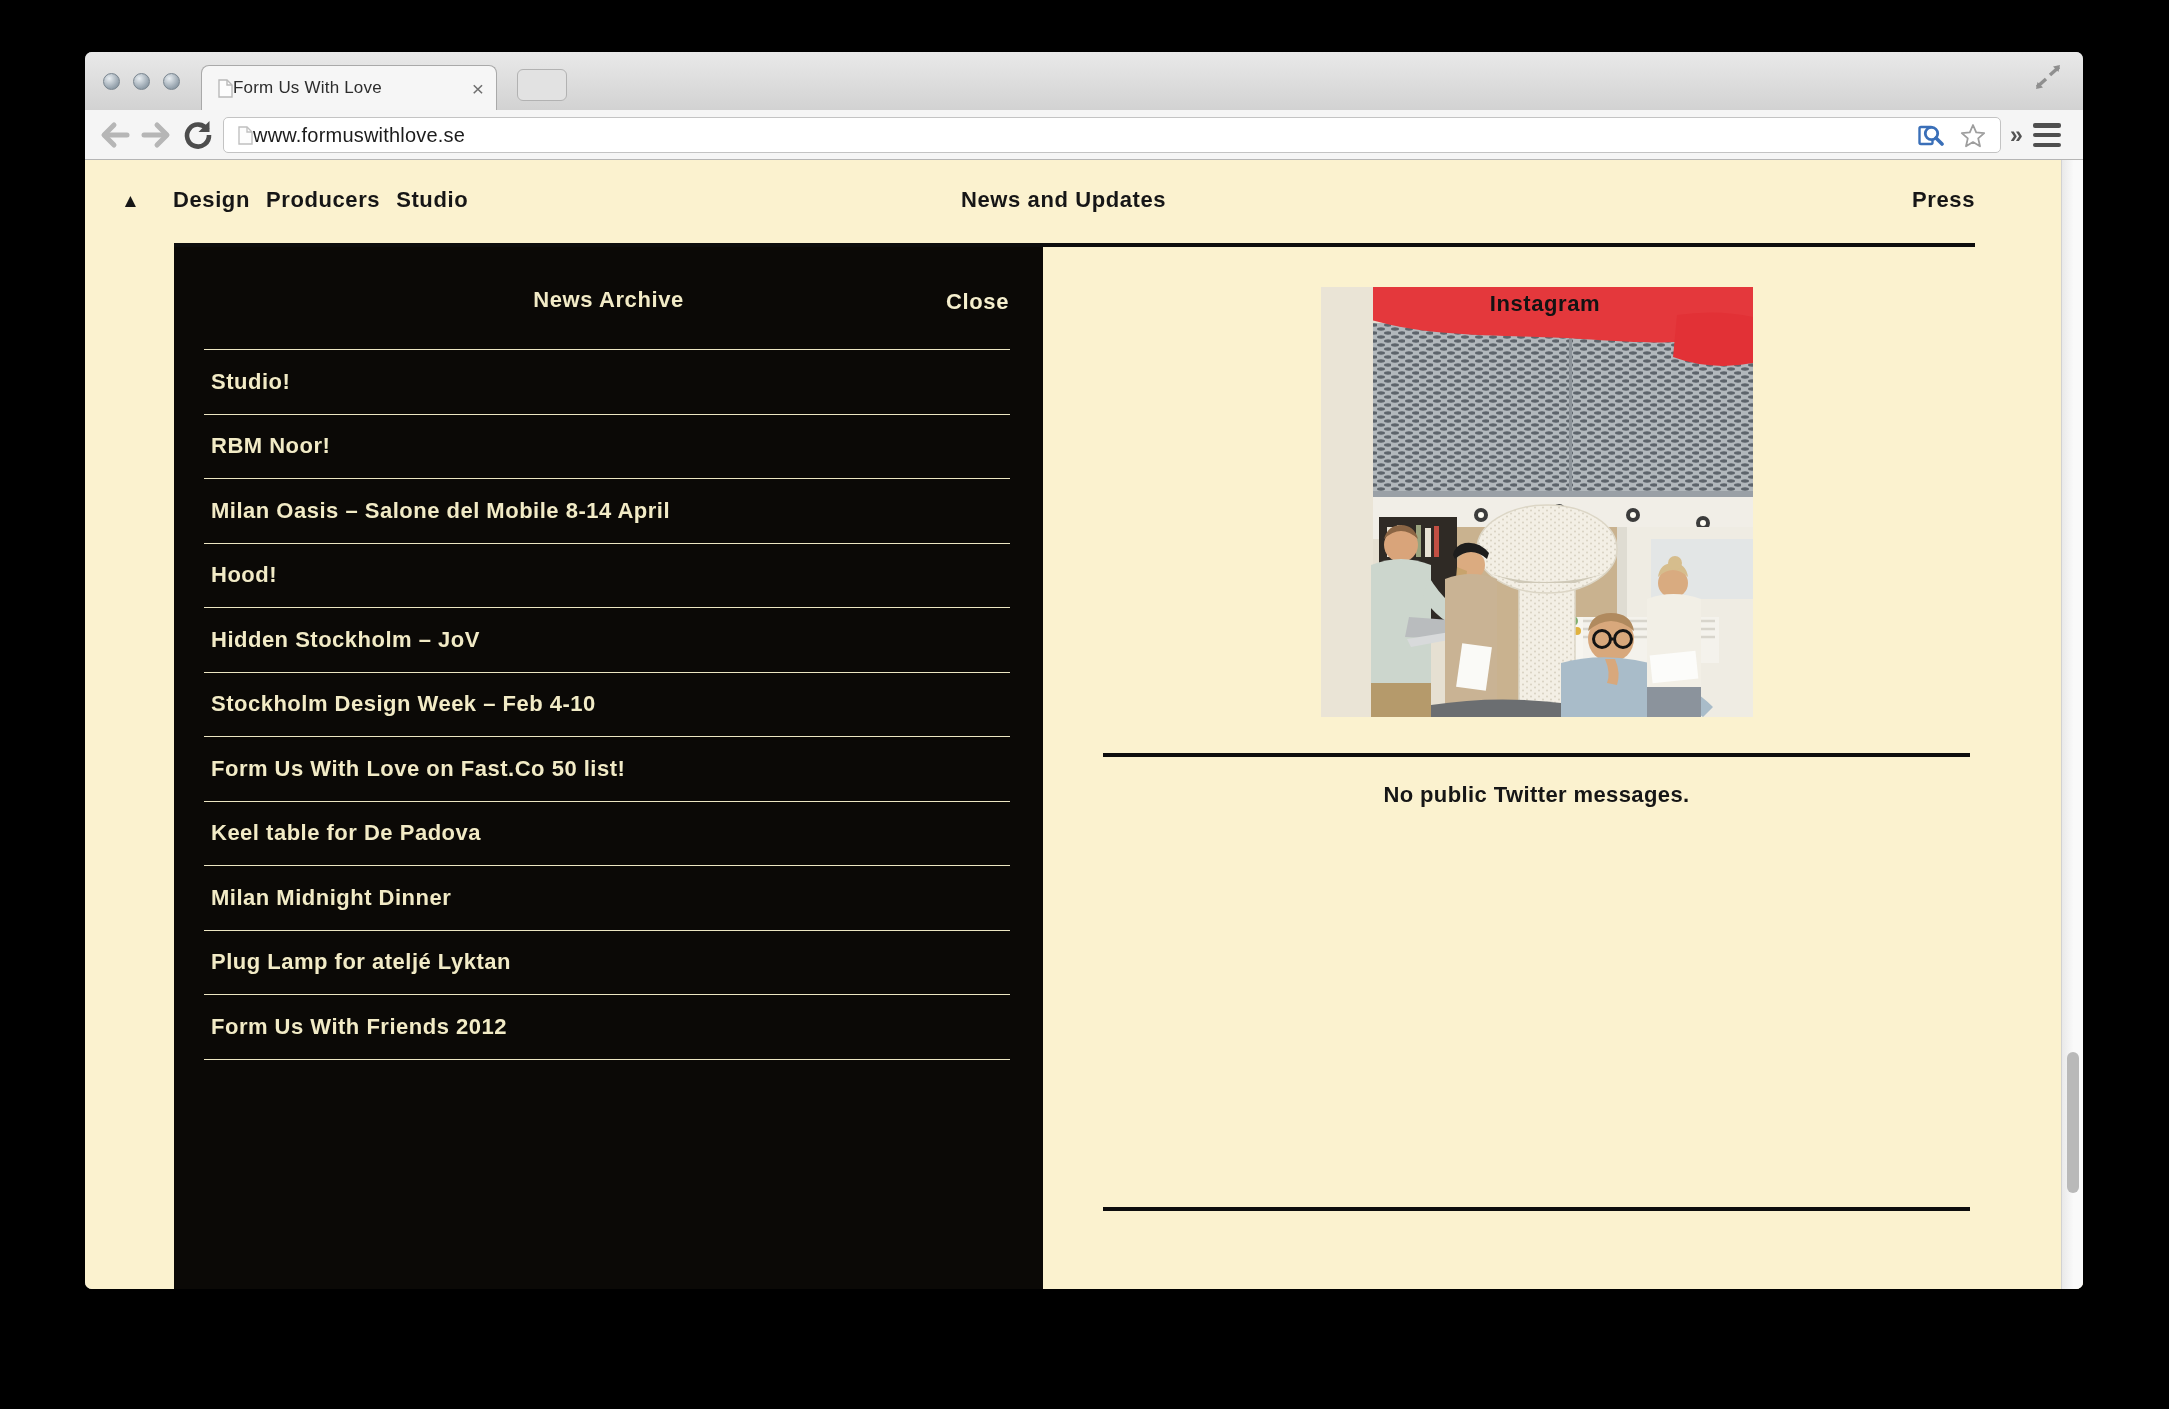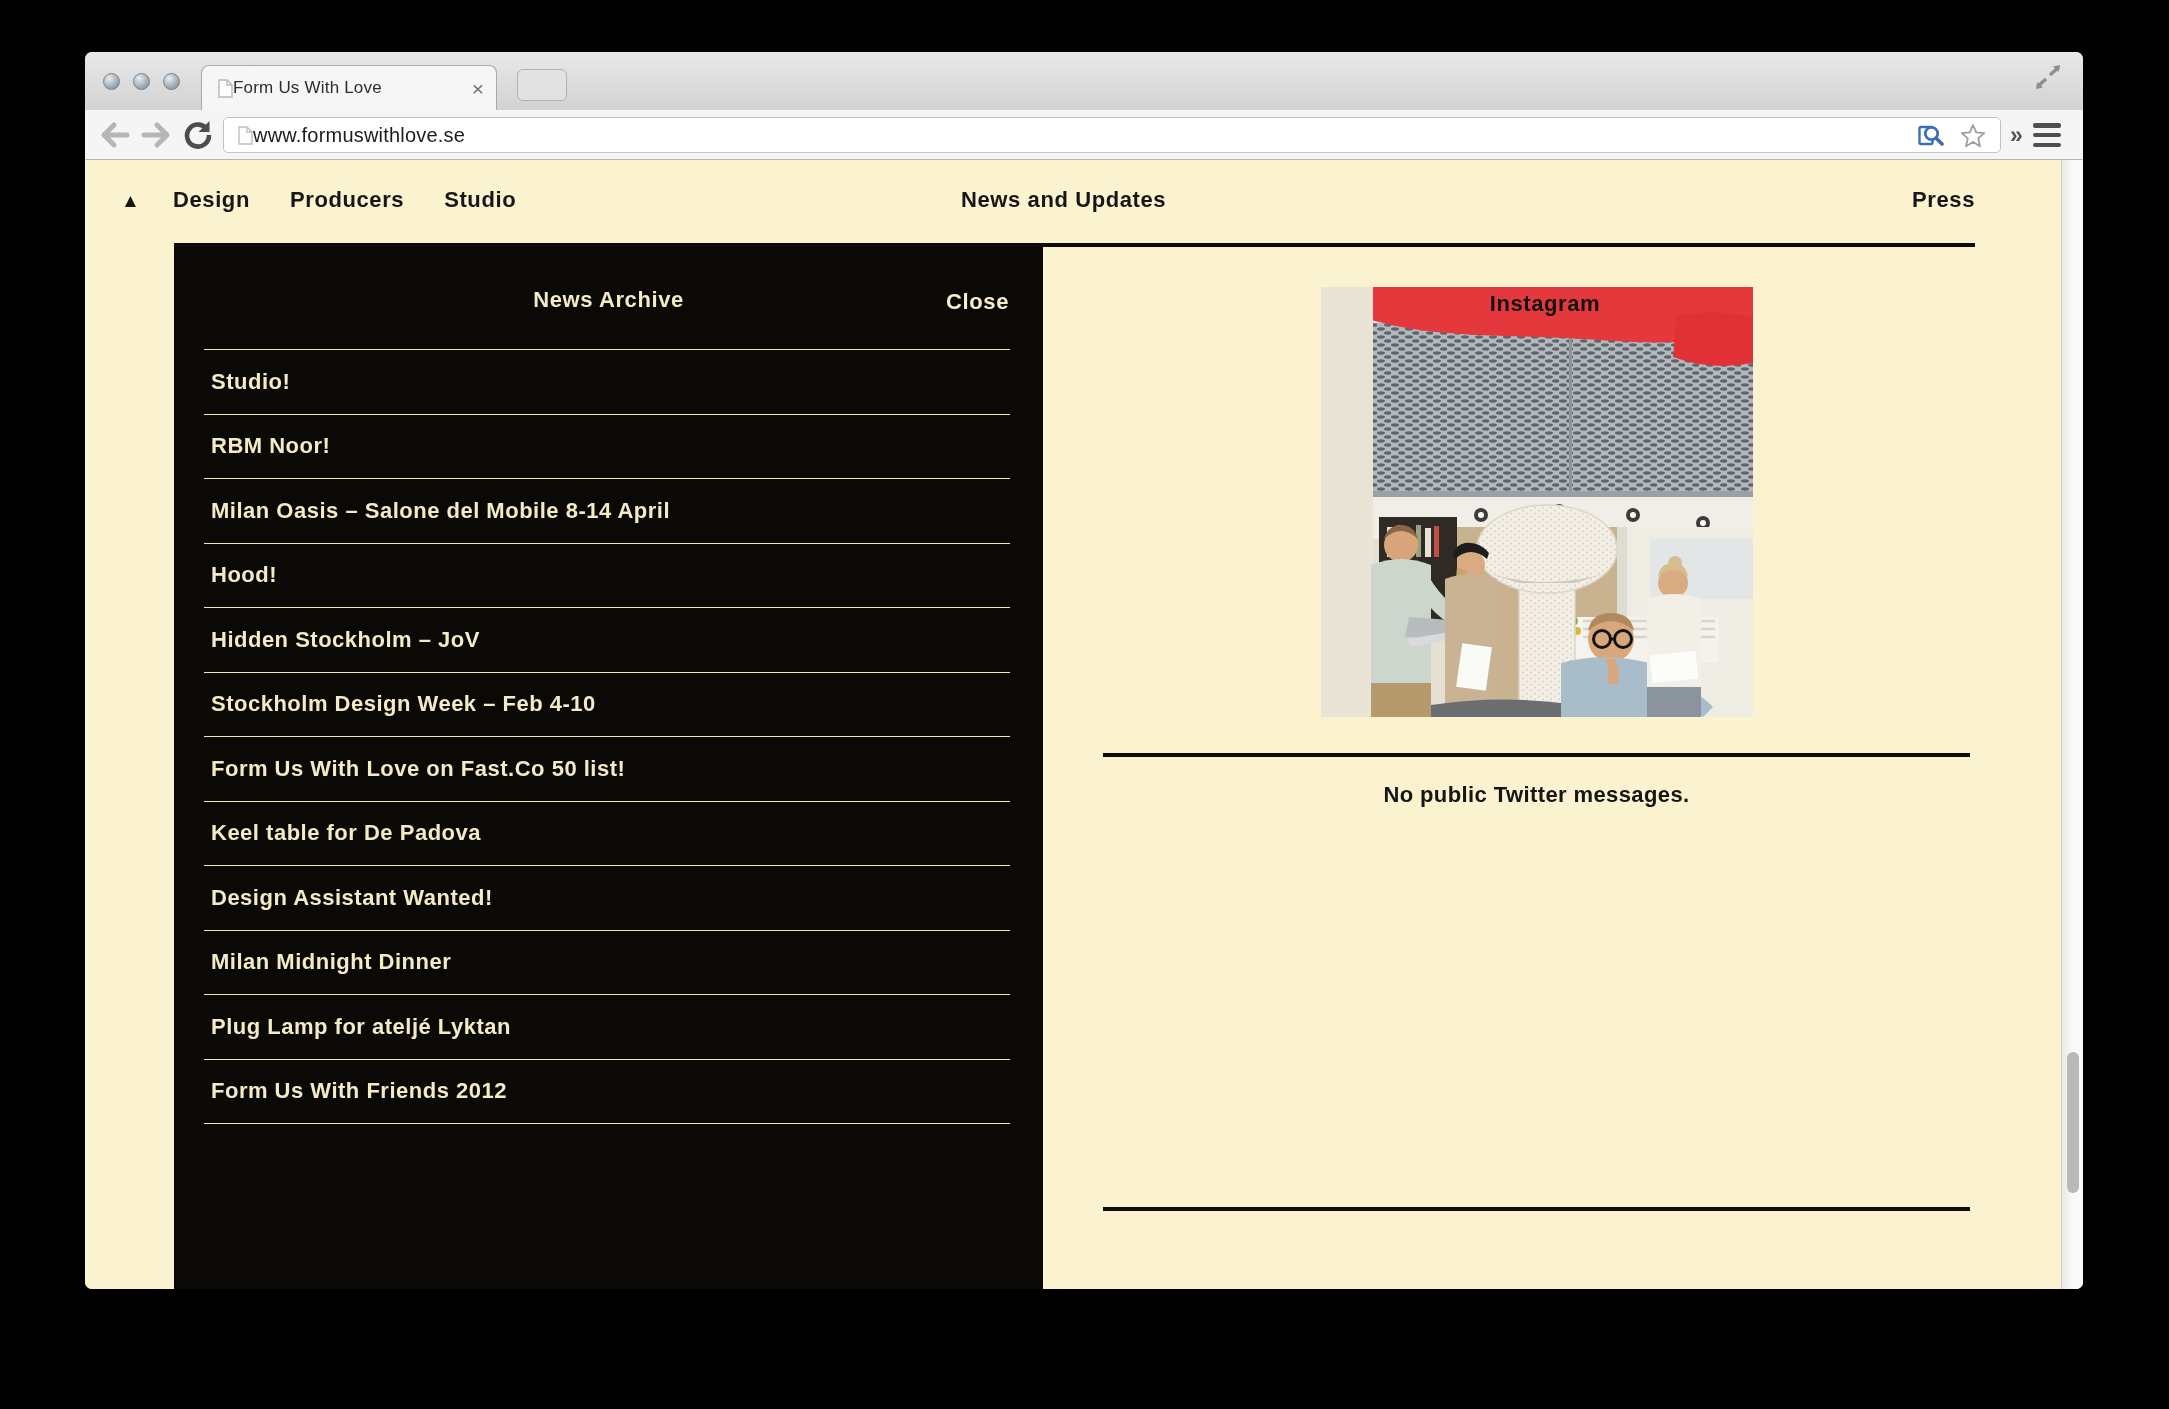--- a/index.html
+++ b/index.html
@@ -38,21 +38,21 @@
   .chev{position:absolute;left:1925px;top:12px;font-size:23px;font-weight:bold;color:#545454;}
   .hamburger{position:absolute;left:1948px;top:13px;width:28px;height:24px;
              display:flex;flex-direction:column;justify-content:space-between;}
   .hamburger span{display:block;height:4.5px;background:#4f4f4f;border-radius:2px;}
 
   
   .viewport{position:absolute;left:0;top:108px;width:100%;height:1129px;
             background:#FBF2CF;overflow:hidden;}
   .site{color:#161616;}
   .home-glyph{position:absolute;left:36px;top:30px;font-size:19px;color:#161616;}
-  .top-links{position:absolute;left:88px;top:27px;display:flex;gap:40px;}
+  .top-links{position:absolute;left:88px;top:27px;display:flex;gap:16px;}
   .toplink{font-size:22px;font-weight:700;letter-spacing:.6px;color:#161616;white-space:nowrap;}
   .center-link{position:absolute;left:876px;top:27px;}
   .press-link{position:absolute;right:108px;top:27px;}
   .nav-rule{position:absolute;left:89px;top:83px;width:1801px;height:4px;background:#0d0d0d;}
 
   
   .panel{position:absolute;left:89px;top:87px;width:869px;height:1042px;background:#0B0906;}
   .panel-title{position:absolute;left:0;top:40px;width:100%;text-align:center;
                font-size:22px;font-weight:700;letter-spacing:.6px;color:#F2EBC6;}
   .panel-close{position:absolute;right:34px;top:42px;font-size:22px;font-weight:700;
@@ -194,23 +194,20 @@
             </div>
 
             <div class="news-row">
               <span>Form Us With Love on Fast.Co 50 list!</span>
             </div>
 
             <div class="news-row">
               <span>Keel table for De Padova</span>
             </div>
 
-            <div class="news-row">
-              <span>Design Assistant Wanted!</span>
-            </div>
 
             <div class="news-row">
               <span>Milan Midnight Dinner</span>
             </div>
 
             <div class="news-row">
               <span>Plug Lamp for ateljé Lyktan</span>
             </div>
 
             <div class="news-row">

